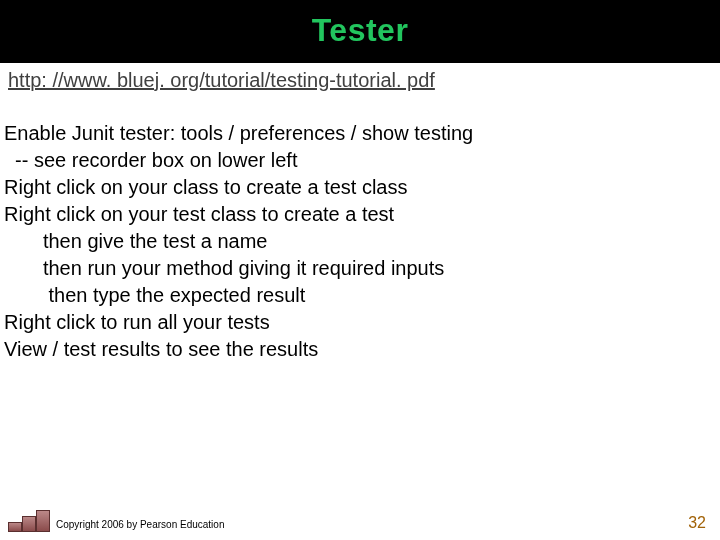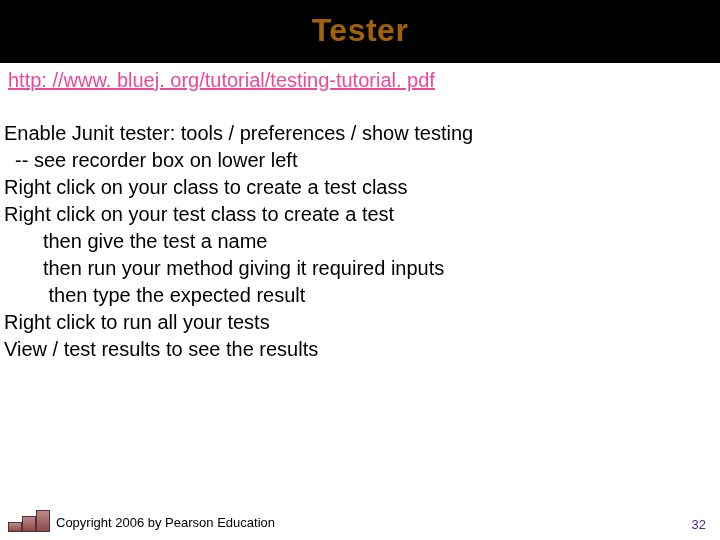--- a/index.html
+++ b/index.html
@@ -7,32 +7,32 @@
     padding: 0;
     width: 720px;
     height: 540px;
     background: #ffffff;
     font-family: Verdana, Geneva, sans-serif;
     position: relative;
     overflow: hidden;
   }
   .title-bar {
     background: #000000;
-    color: #a16207;
+    color: #22c55e;
     width: 100%;
     box-sizing: border-box;
     text-align: center;
     font-weight: bold;
     font-size: 32px;
     padding: 12px 0 14px 0;
     letter-spacing: 0.5px;
   }
   .link-line {
     font-size: 20px;
-    color: #ec4899;
+    color: #404040;
     text-decoration: underline;
     padding: 6px 8px 0 8px;
   }
   .body-text {
     font-size: 20px;
     color: #000;
     padding: 28px 0 0 4px;
     line-height: 1.35;
     white-space: pre;
   }
@@ -55,29 +55,29 @@
     display: inline-block;
     width: 14px;
     background: linear-gradient(180deg, #b88, #8a4b4b);
     border: 1px solid #5a2f2f;
     box-sizing: border-box;
   }
   .stairs span:nth-child(1){ height: 10px; }
   .stairs span:nth-child(2){ height: 16px; }
   .stairs span:nth-child(3){ height: 22px; }
   .copyright {
-    font-size: 13px;
+    font-size: 10px;
     color: #000;
     margin-left: 6px;
     position: relative;
     top: -2px;
   }
   .page-number {
-    font-size: 13px;
-    color: #4c1d95;
+    font-size: 16px;
+    color: #a16207;
   }
   .footer-left {
     display: flex;
     align-items: flex-end;
   }
 </style>
 </head>
 <body>
 
 <div class="title-bar">Tester</div>

